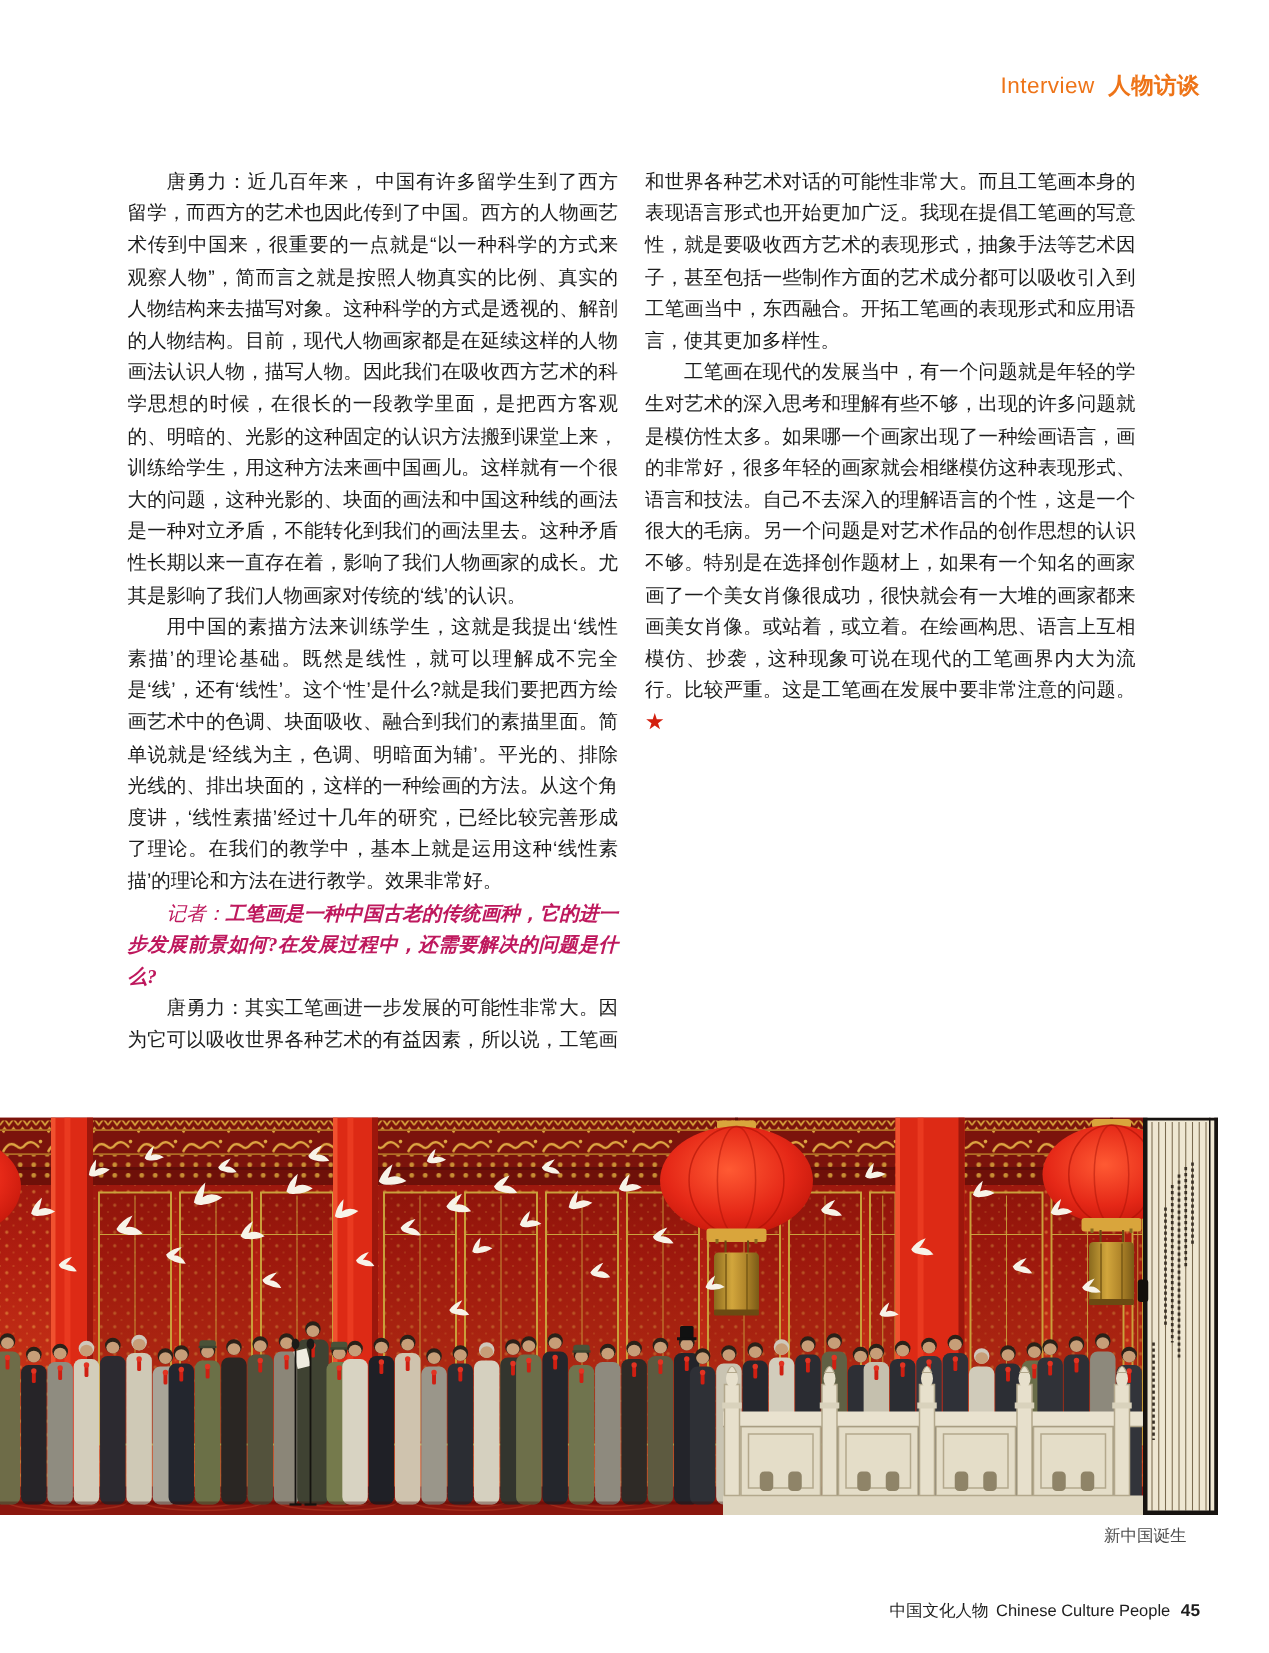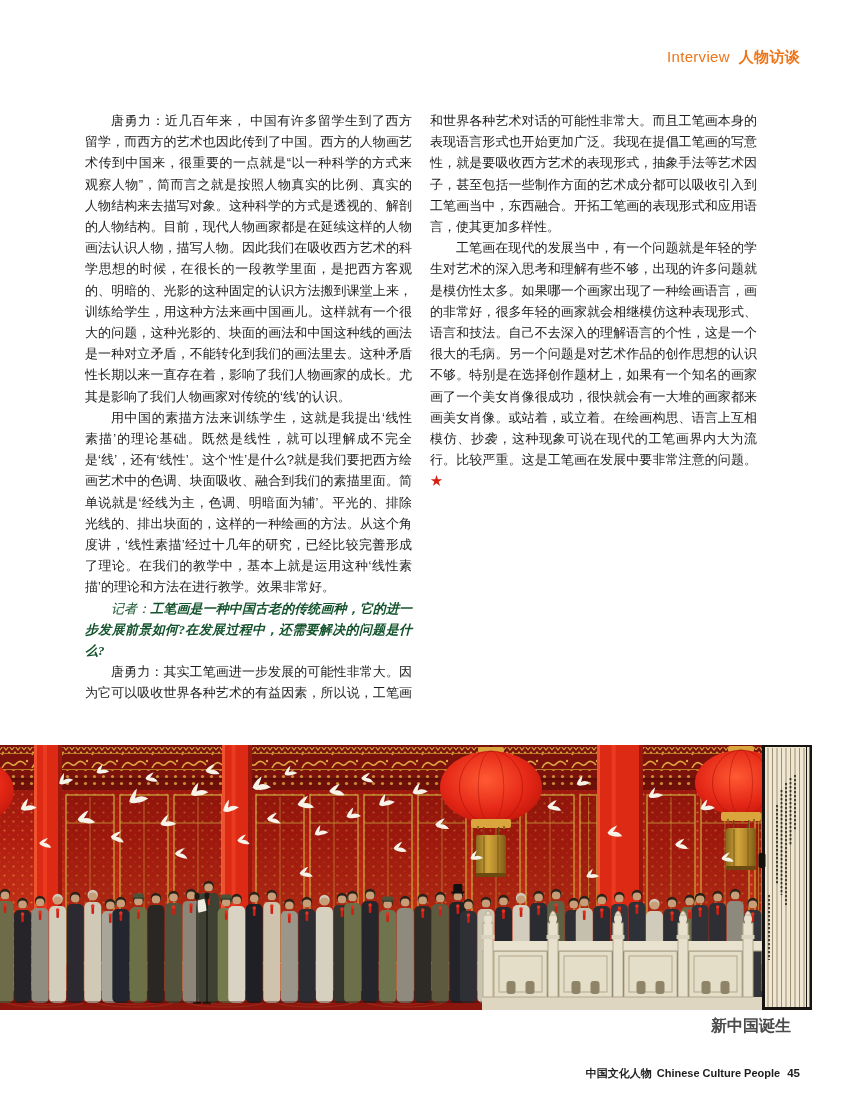--- a/index.html
+++ b/index.html
@@ -5,26 +5,26 @@
   html,body{margin:0;padding:0;background:#ffffff;}
   .page{position:relative;width:846px;height:1102px;background:#fff;overflow:hidden;
         font-family:"Liberation Sans",sans-serif;}
   .header{position:absolute;top:48px;right:46px;font-size:15px;letter-spacing:.3px;}
   .header .zh{font-weight:700;margin-left:9px;}
   .article{position:absolute;left:85px;top:110px;width:672px;height:600px;
            column-count:2;column-gap:18px;column-fill:auto;
            font-size:13px;line-height:21.2px;color:#1c1c1c;text-align:justify;overflow:hidden;}
   .para{margin:0;text-indent:2em;}
   .para b{font-weight:400;}
-  .para.q{font-family:"Liberation Serif",serif;font-style:italic;font-weight:700;color:#14532d;}
+  .para.q{font-family:"Liberation Serif",serif;font-style:italic;font-weight:700;color:#be185d;}
   .star{font-style:normal;}
   .painting-wrap{position:absolute;left:0;top:745px;width:812px;height:265px;}
   .caption{position:absolute;top:1016px;left:560px;width:231px;text-align:right;
-           font-size:16px;color:#4a4a4a;font-weight:bold;}
-  .footer{position:absolute;top:1066px;right:46px;font-size:11px;color:#1d1d1d;font-weight:bold;}
+           font-size:11px;color:#4a4a4a;}
+  .footer{position:absolute;top:1066px;right:46px;font-size:11px;color:#1d1d1d;}
   .footer .en{margin-left:5px;}
   .footer b{margin-left:7px;font-size:11.5px;}
 </style>
 </head>
 <body>
 
 <div class="page">
 
   <div class="header" style="color: rgb(238, 116, 24);">
     <span class="en">Interview</span><span class="zh">人物访谈</span>

